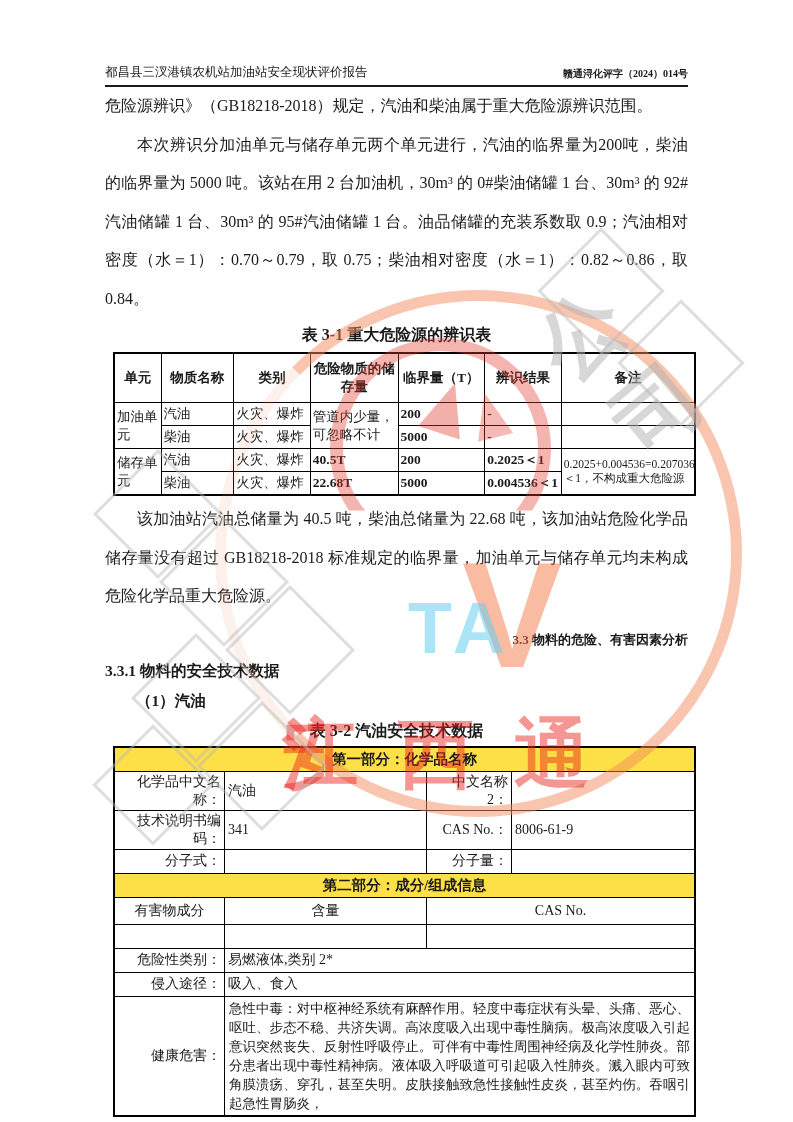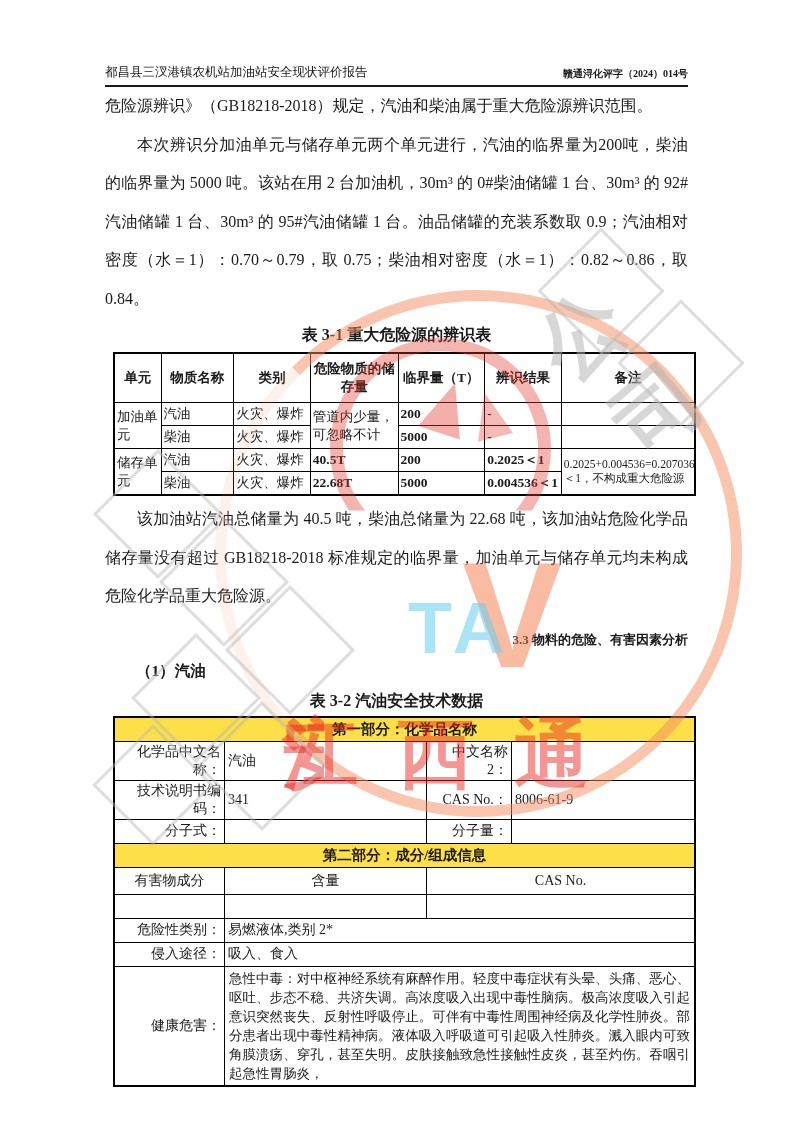--- a/index.html
+++ b/index.html
@@ -171,20 +171,21 @@
       <td class="num">22.68T</td>
       <td class="num">5000</td>
       <td class="num">0.004536＜1</td>
     </tr>
   </tbody>
     </table>
 
   <p class="par indent" style="margin-top:4px;">该加油站汽油总储量为 40.5 吨，柴油总储量为 22.68 吨，该加油站危险化学品储存量没有超过 GB18218-2018 标准规定的临界量，加油单元与储存单元均未构成危险化学品重大危险源。</p>
 
   <div class="h33">3.3 物料的危险、有害因素分析</div>
+  <div class="h331">3.3.1 物料的安全技术数据</div>
   <div class="hitem">（1）汽油</div>
 
   <div class="t-title" style="line-height:26px;">表 3-2  汽油安全技术数据</div>
 
   <table class="t2">
     <colgroup>
       <col style="width:19%">
         <col style="width:34.8%">
         <col style="width:14.6%">
         <col style="width:31.6%">

